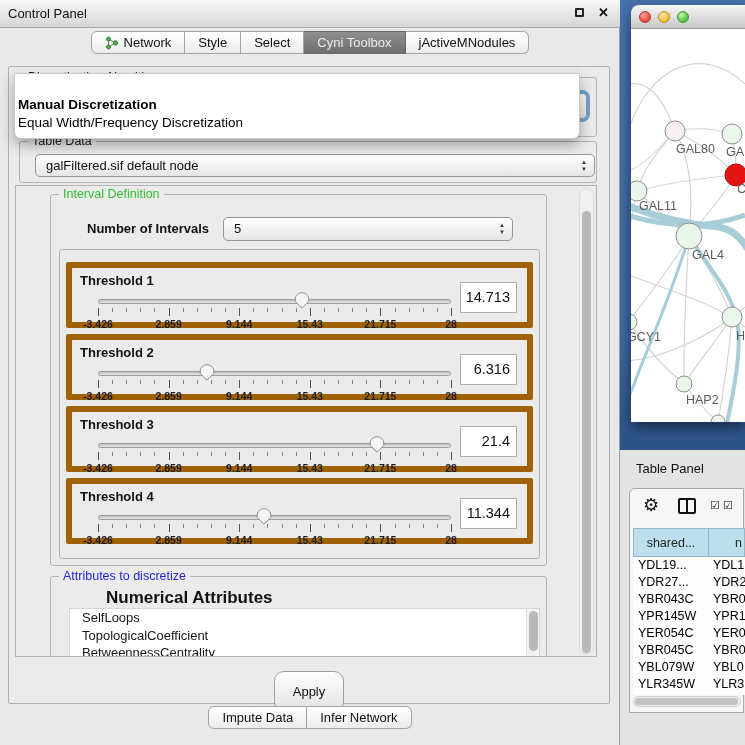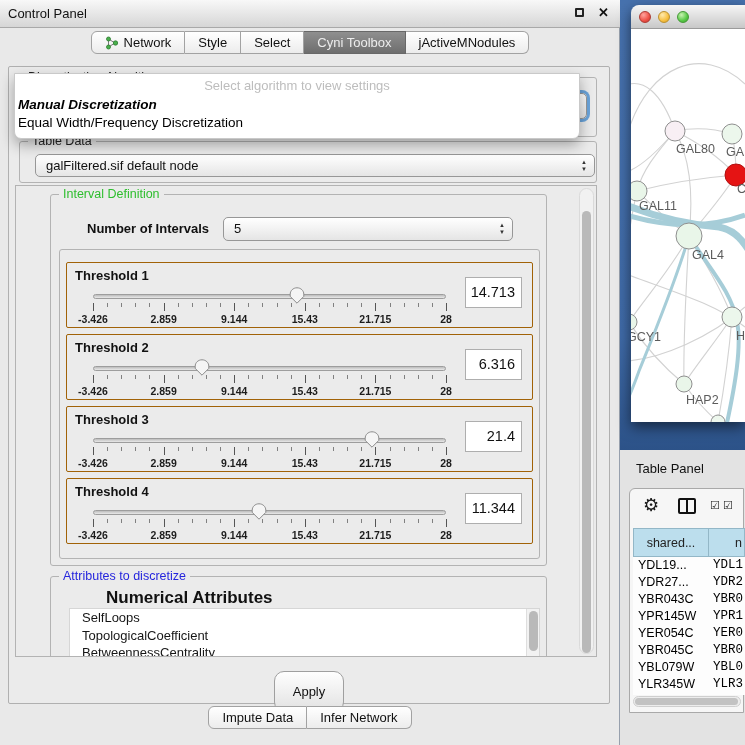--- a/index.html
+++ b/index.html
@@ -31,34 +31,34 @@
   .legend.green{color:#2ebe2e;}
   .legend.blue{color:#2525dd;}
 
   .algo-fs{left:6px;top:10px;width:582px;height:60px;}
   .combo{background:linear-gradient(#ffffff,#e5e5e5);border:1px solid #979797;border-radius:5px;}
   .algo-combo-behind{position:absolute;left:16px;top:26px;width:562px;height:26px;box-shadow:0 0 0 3px #6aa3d9;z-index:1;}
   .popup{position:absolute;left:5px;top:6px;width:566px;height:66px;background:#ffffff;border:1px solid #c9c9c9;
          border-radius:0 0 7px 7px;box-shadow:0 6px 14px rgba(0,0,0,.32);z-index:5;}
   .popup-hint{position:absolute;left:0;right:0;top:4px;text-align:center;font-size:13px;color:#bdbdbd;}
   .popup-opt{position:absolute;left:3px;font-size:13.5px;color:#000;white-space:nowrap;}
-  .popup-opt.o0{top:23px;font-weight:bold;font-style:italic;}
+  .popup-opt.o0{top:23px;font-weight:bold;}
   .popup-opt.o1{top:41px;}
 
   .td-fs{left:10px;top:74px;width:578px;height:42px;}
   .td-combo{position:absolute;left:15px;top:12px;width:560px;height:23px;}
   .combo-text{position:absolute;left:10px;top:3px;font-size:13px;color:#111;}
   .stepper{position:absolute;right:7px;top:4px;display:flex;flex-direction:column;align-items:center;font-size:6px;line-height:7px;color:#333;}
 
   .scrollpane{position:absolute;left:6px;top:118px;width:582px;height:472px;border:1px solid #b3b3b3;background:#ebebeb;overflow:hidden;}
   .int-fs{left:34px;top:8px;width:497px;height:372px;}
   .noi-label{position:absolute;left:36px;top:26px;font-size:13px;font-weight:bold;color:#111;}
   .noi-combo{position:absolute;left:172px;top:22px;width:290px;height:24px;}
   .thr-fs{left:8px;top:54px;width:481px;height:310px;}
-  .threshold-panel{position:absolute;left:6px;width:467px;height:66px;border:1px solid #a16207;background:#ebebeb;border-radius:2px;}
+  .threshold-panel{position:absolute;left:6px;width:467px;height:66px;border:6px solid #a16207;background:#ebebeb;border-radius:2px;}
   .th-label{position:absolute;left:8px;top:5px;font-size:13px;font-weight:bold;color:#111;}
   .slider-zone{position:absolute;left:26px;top:22px;width:353px;height:42px;}
   .slider-track{position:absolute;left:0;right:0;top:9px;height:5px;border:1px solid #9d9d9d;border-radius:3px;background:linear-gradient(#bcbcbc,#e9e9e9);}
   .slider-handle{position:absolute;top:2px;width:16px;height:17px;margin-left:-8px;z-index:2;}
   .tick{position:absolute;top:18px;width:1px;height:4px;background:#808080;}
   .tick.major{height:8px;background:#555;}
   .tick-label{position:absolute;top:28px;transform:translateX(-50%);font-size:10.5px;font-weight:bold;color:#1d1d1d;white-space:nowrap;}
   .value-box{position:absolute;right:10px;top:14px;width:57px;height:31px;background:#fff;border:1px solid #aeaeae;
              font-size:14.5px;color:#111;text-align:right;line-height:29px;padding-right:6px;}
 
@@ -97,21 +97,21 @@
            background:linear-gradient(#111,#111) center/2px 100% no-repeat;}
   .cb{position:absolute;top:10px;font-size:11px;color:#111;}
   .cb.b1{left:80px;} .cb.b2{left:93px;}
   .tp-header{position:absolute;left:3px;top:39px;width:112px;height:29px;display:flex;}
   .tp-hcell{background:#bcdeed;border:1px solid #93b7c7;font-size:12.5px;color:#222;display:flex;align-items:center;}
   .tp-hcell.c1{width:76px;justify-content:center;}
   .tp-hcell.c2{flex:1;border-left:none;justify-content:flex-end;padding-right:2px;}
   .tp-body{position:absolute;left:3px;top:68px;width:112px;height:138px;overflow:hidden;background:#fdfdfd;}
   .tp-row{display:flex;height:17px;line-height:17px;font-size:12.5px;color:#000;white-space:nowrap;}
   .tp-c1{width:76px;padding-left:5px;}
-  .tp-c2{flex:1;padding-left:4px;overflow:hidden;font-family:Liberation Mono, monospace;}
+  .tp-c2{flex:1;padding-left:4px;overflow:hidden;}
   .h-scrollbar{position:absolute;left:3px;top:207px;width:108px;height:11px;background:#ededed;border:1px solid #cfcfcf;border-radius:6px;}
   .h-thumb{position:absolute;left:1px;top:1px;width:103px;height:7px;background:#c2c2c2;border-radius:4px;}
   .neticon{width:14px;height:14px;}
 </style>
 </head>
 <body>
 
 <div class="app">
 
   <div class="left-panel">
@@ -148,21 +148,20 @@
     </div>
 
     <div class="content">
 
       <div class="fieldset algo-fs">
         <span class="legend dark">Discretization Algorithm</span>
       </div>
       <div class="combo algo-combo-behind"></div>
 
       <div class="popup">
-        <div class="popup-hint">Select algorithm to view settings</div>
         <div class="popup-opt o0">Manual Discretization</div>
         <div class="popup-opt o1">Equal Width/Frequency Discretization</div>
       </div>
 
       <div class="fieldset td-fs">
         <span class="legend dark">Table Data</span>
         <div class="combo td-combo">
           <span class="combo-text">galFiltered.sif default node</span>
           <span class="stepper">
             <span>▲</span>

